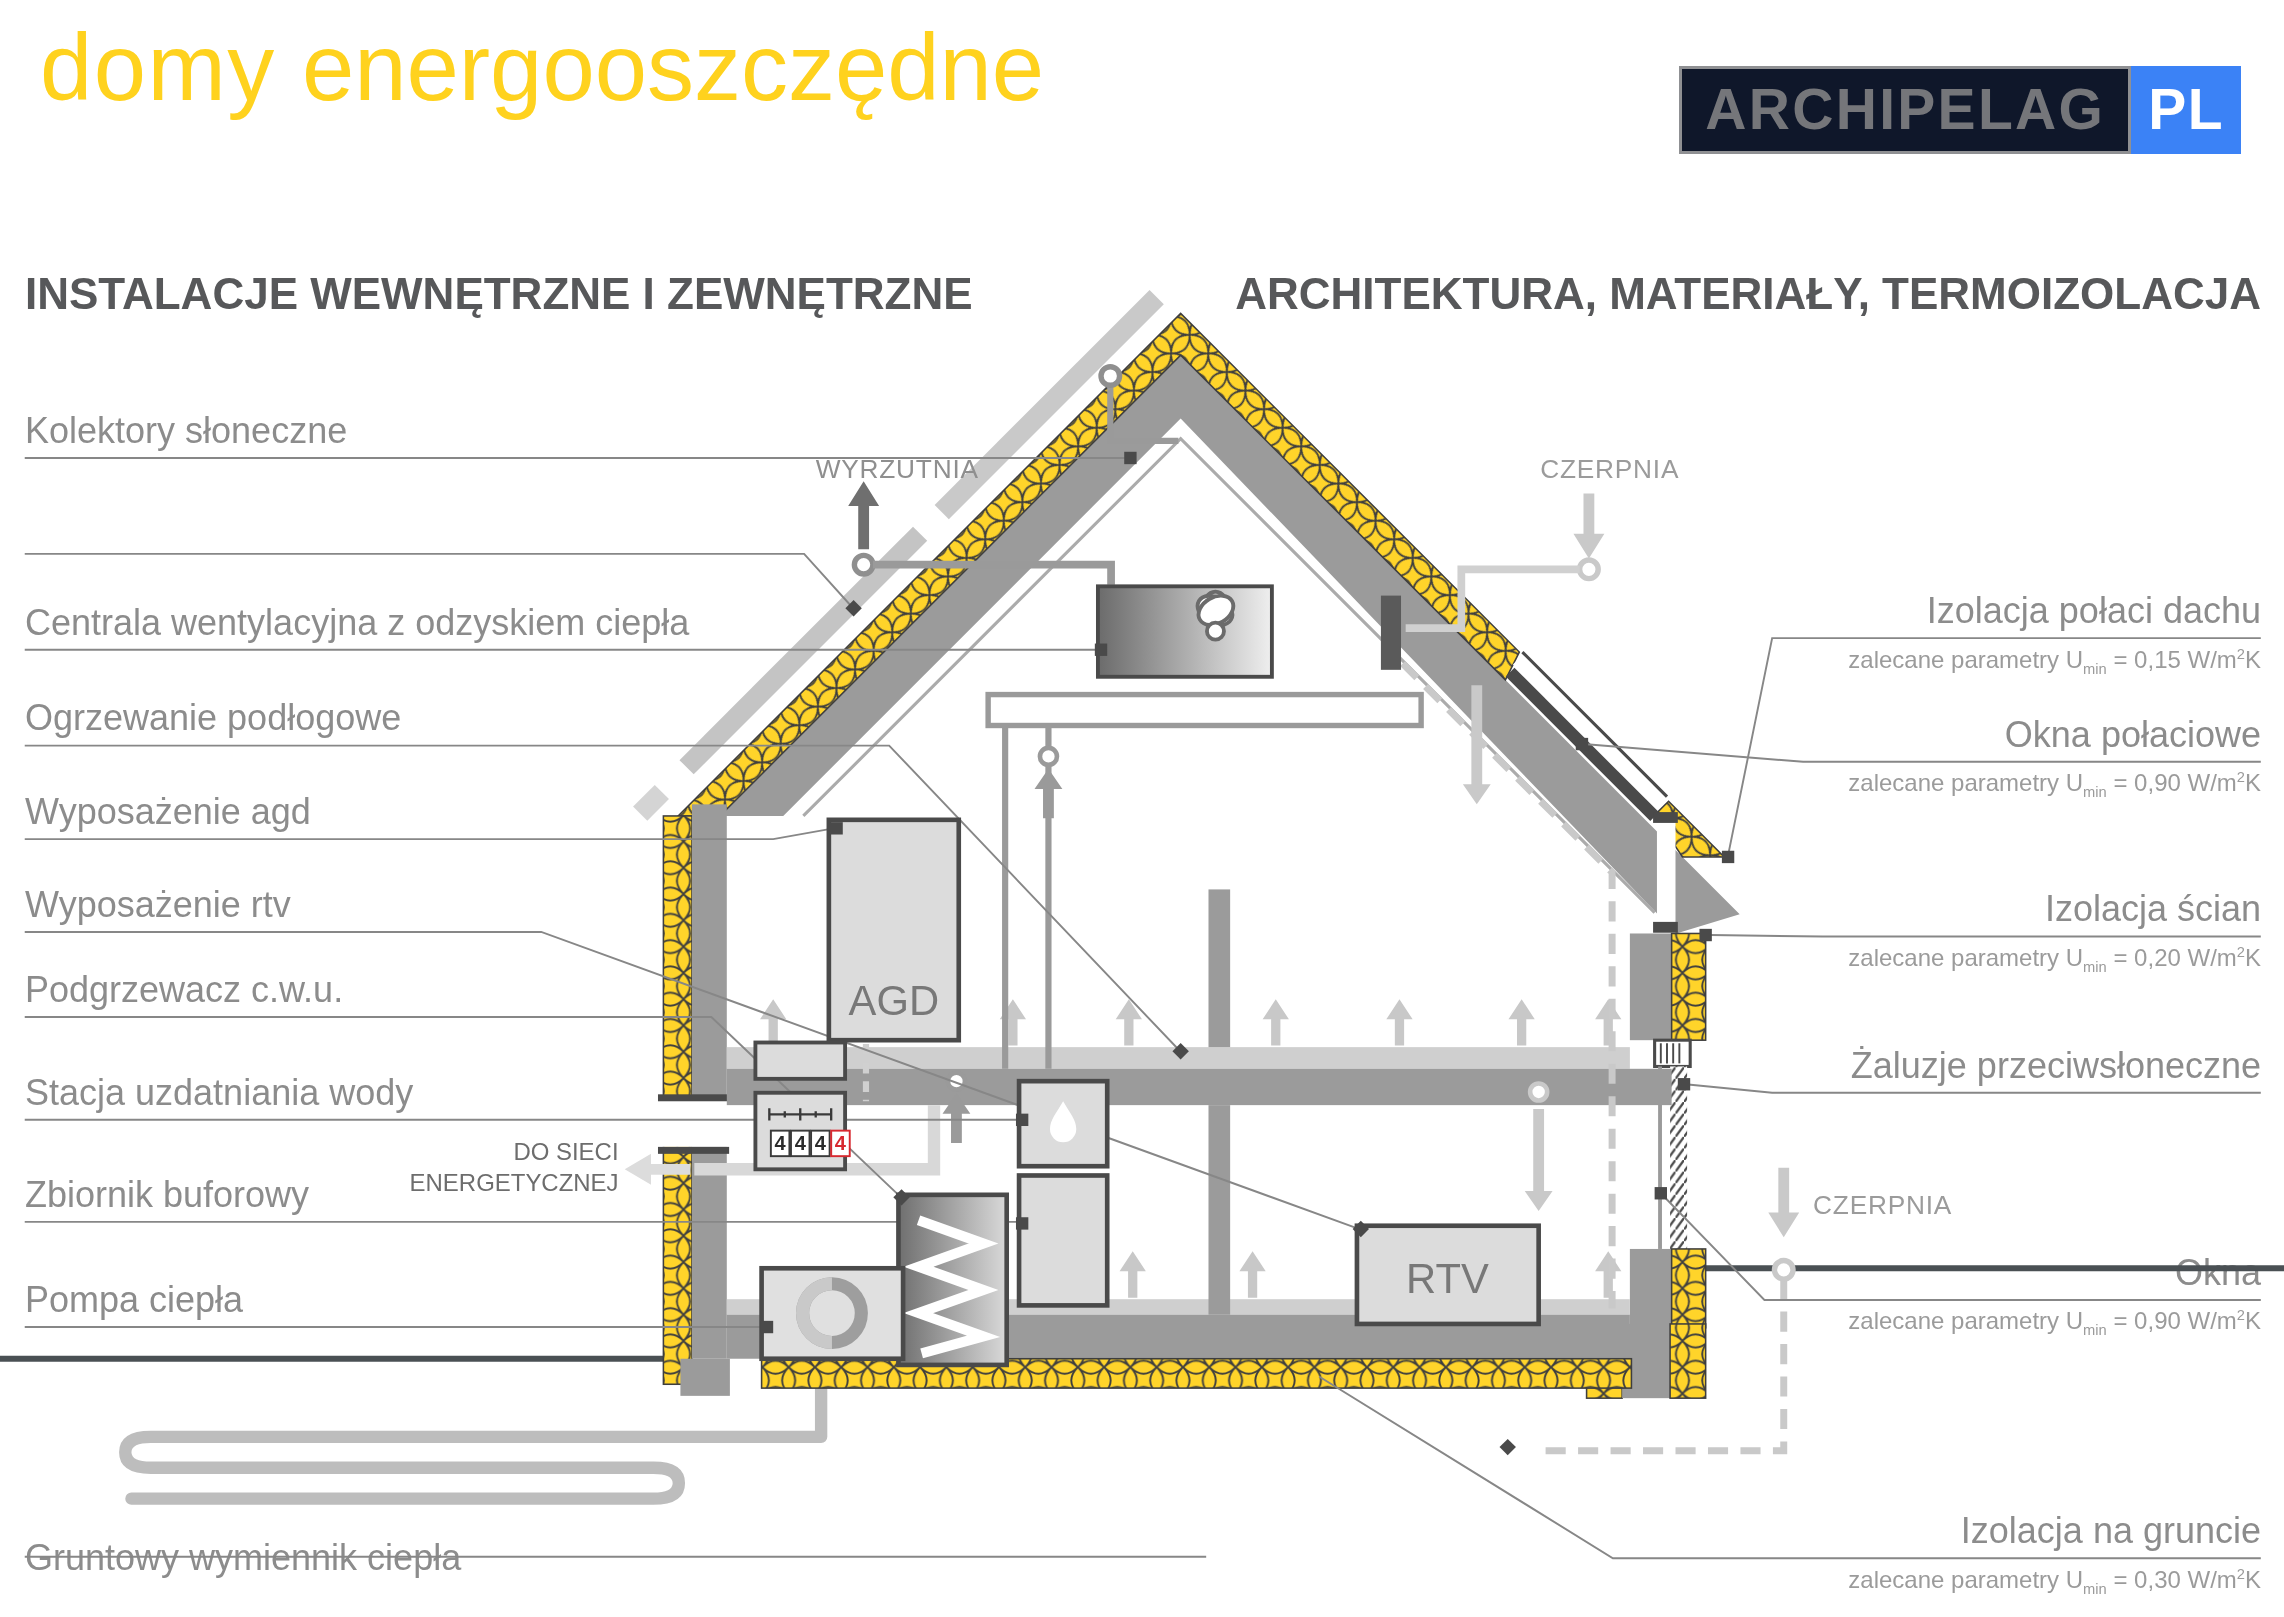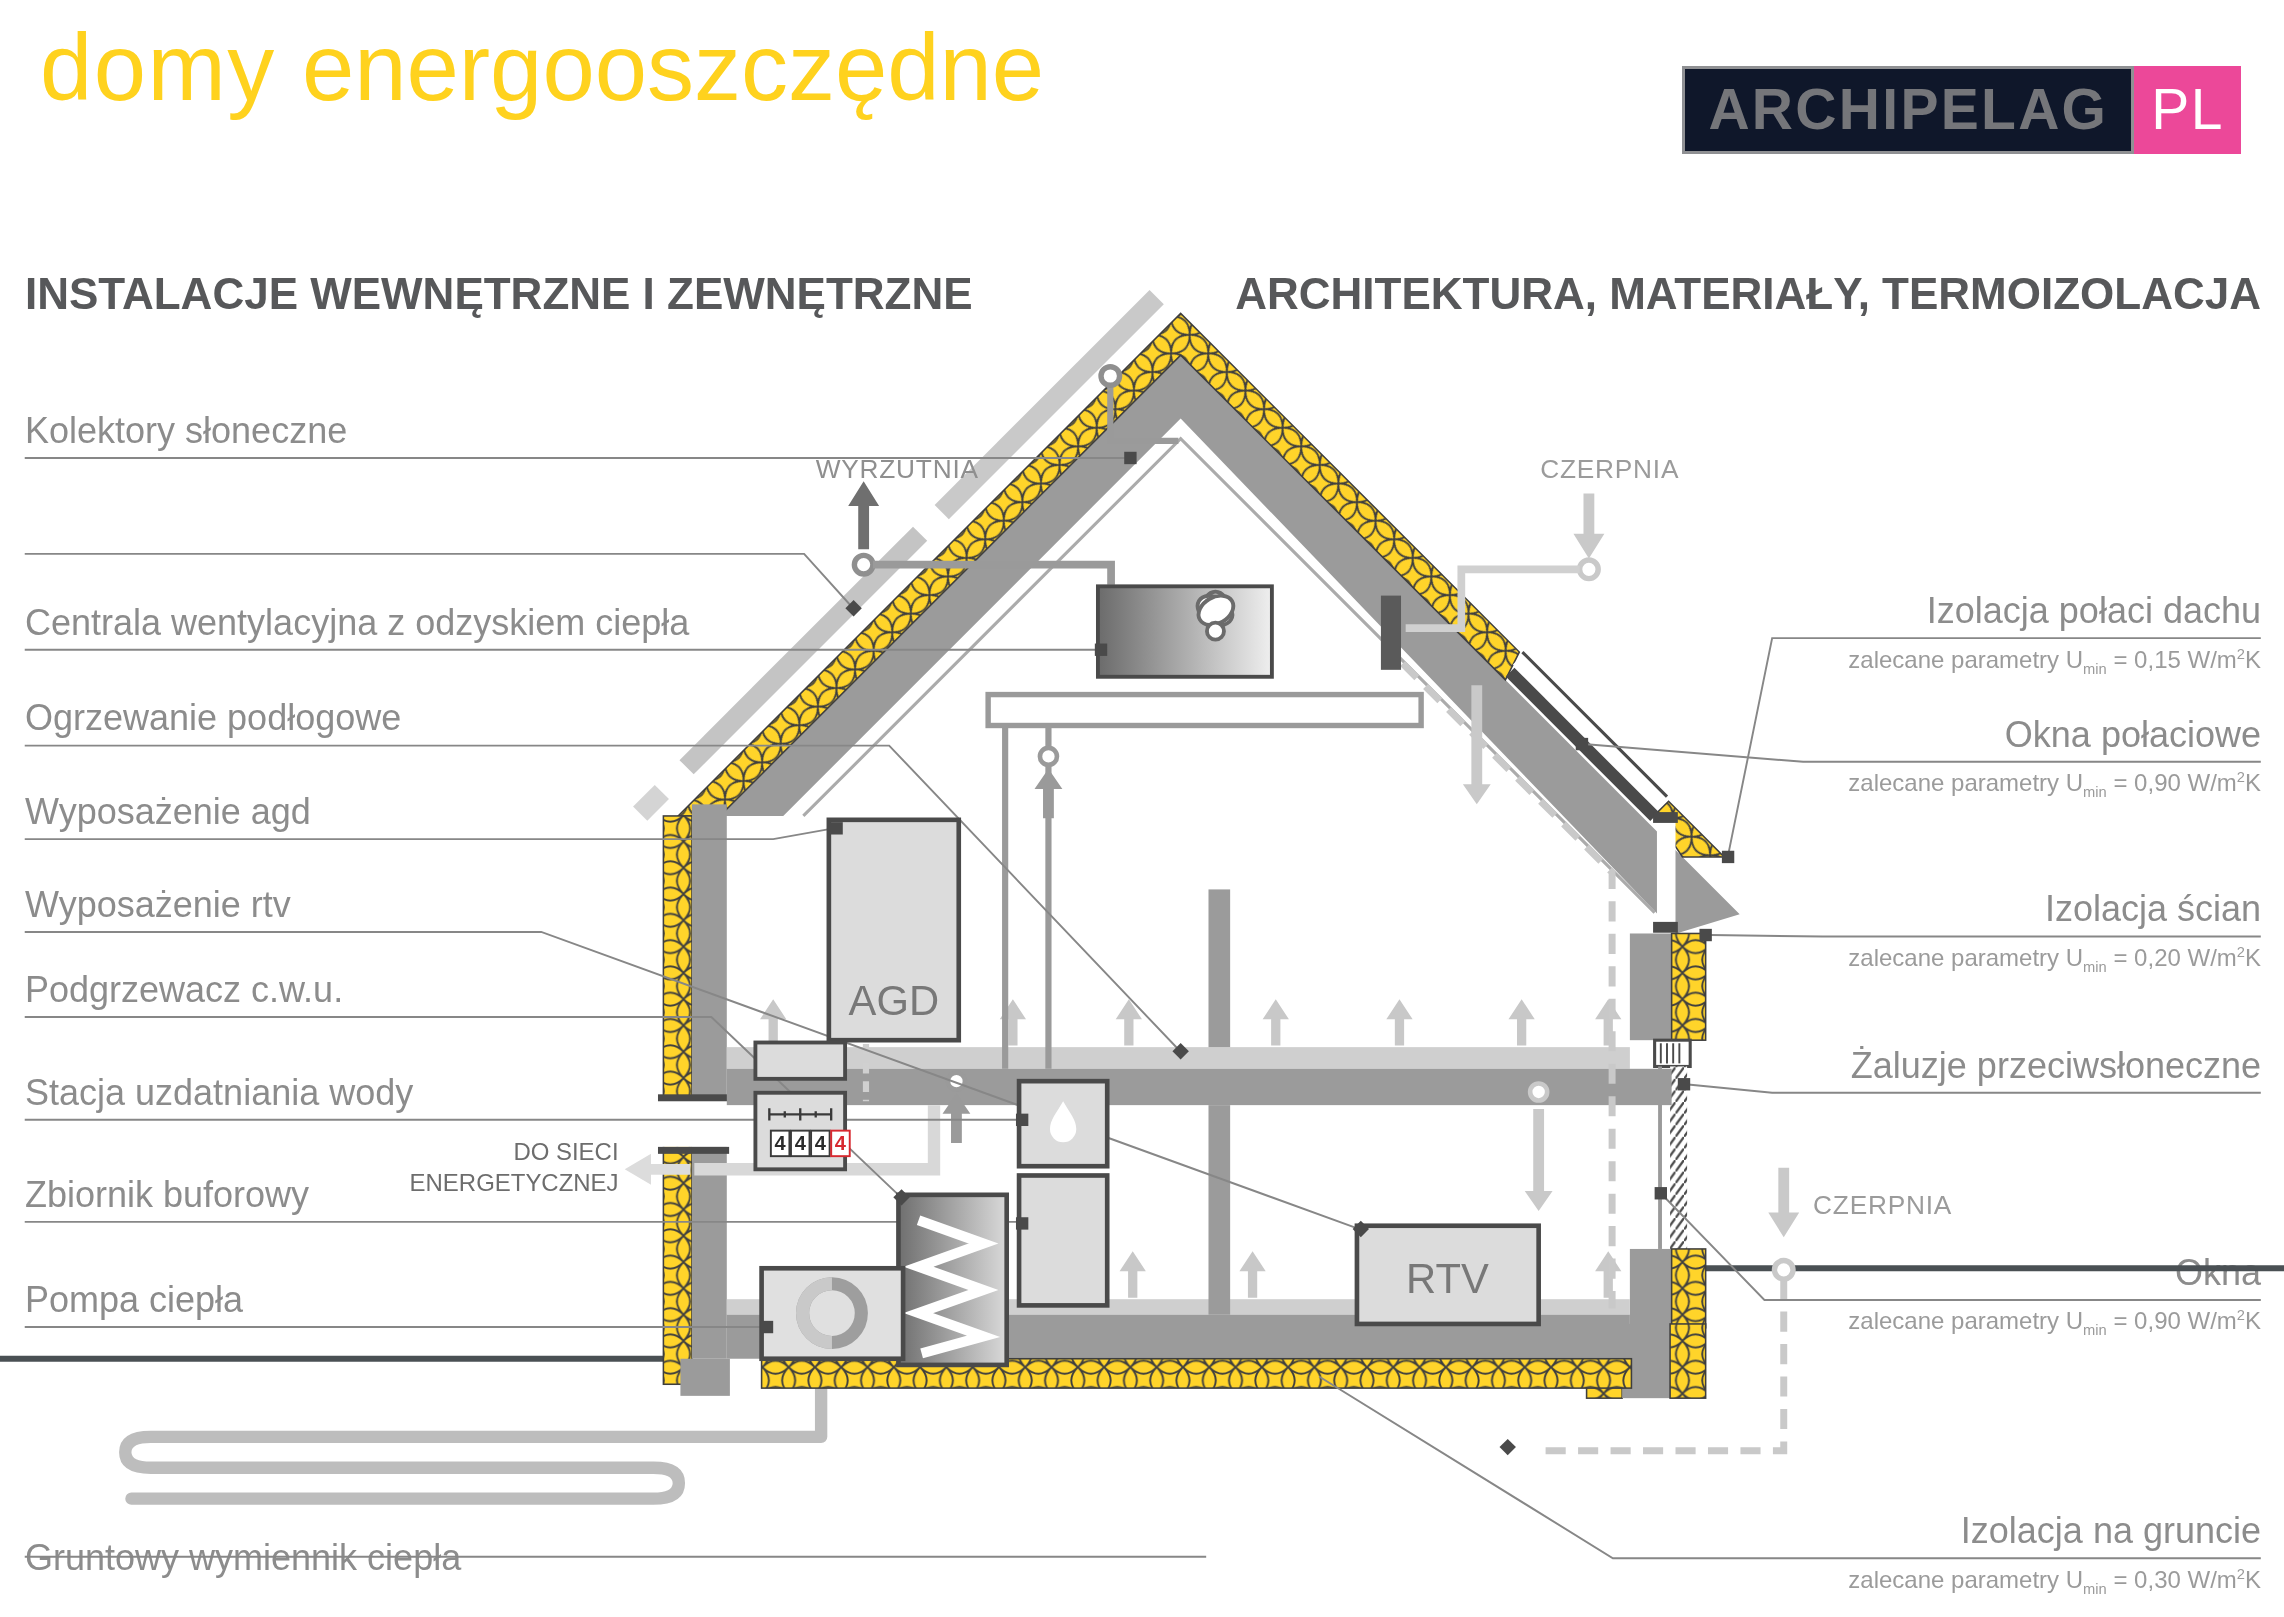--- a/index.html
+++ b/index.html
@@ -4,21 +4,21 @@
 <style>
   html,body{margin:0;padding:0;background:#fff;}
   #page{position:relative;width:2284px;height:1618px;background:#ffffff;overflow:hidden;
         font-family:"Liberation Sans",sans-serif;}
   .title{position:absolute;left:40px;top:14px;font-size:94px;color:#FFD21E;white-space:nowrap;}
   .title .light{font-weight:400;letter-spacing:1.5px;margin-top:34px;}
   .title .bold{font-weight:400;}
   .logo{position:absolute;top:66px;right:43px;display:flex;align-items:stretch;}
   .logo-main{border:3.1px solid #8f9093;background:#0f172a;color:#75767a;font-weight:700;
              font-size:57px;letter-spacing:2.3px;padding:12.4px 23px;line-height:1;}
-  .logo-pl{background:#ec4899;color:#fff;font-weight:400;font-size:57px;letter-spacing:1.5px;
+  .logo-pl{background:#3b82f6;color:#fff;font-weight:700;font-size:57px;letter-spacing:1.5px;
            padding:12.4px 17px;line-height:1;display:flex;align-items:center;}
   .sec-header{position:absolute;top:269px;font-size:44px;font-weight:700;color:#57585a;
               letter-spacing:0px;white-space:nowrap;}
   .sec-header.left{left:25px;}
   .sec-header.right{right:23px;text-align:right;}
   .lbl{position:absolute;font-size:36px;color:#8c8c8c;white-space:nowrap;}
   .lbl.left{left:25px;}
   .lbl.right{right:23px;text-align:right;}
   .cap{position:absolute;right:23px;text-align:right;font-size:24px;color:#9b9b9b;white-space:nowrap;}
   .cap sub{font-size:14.7px;}

